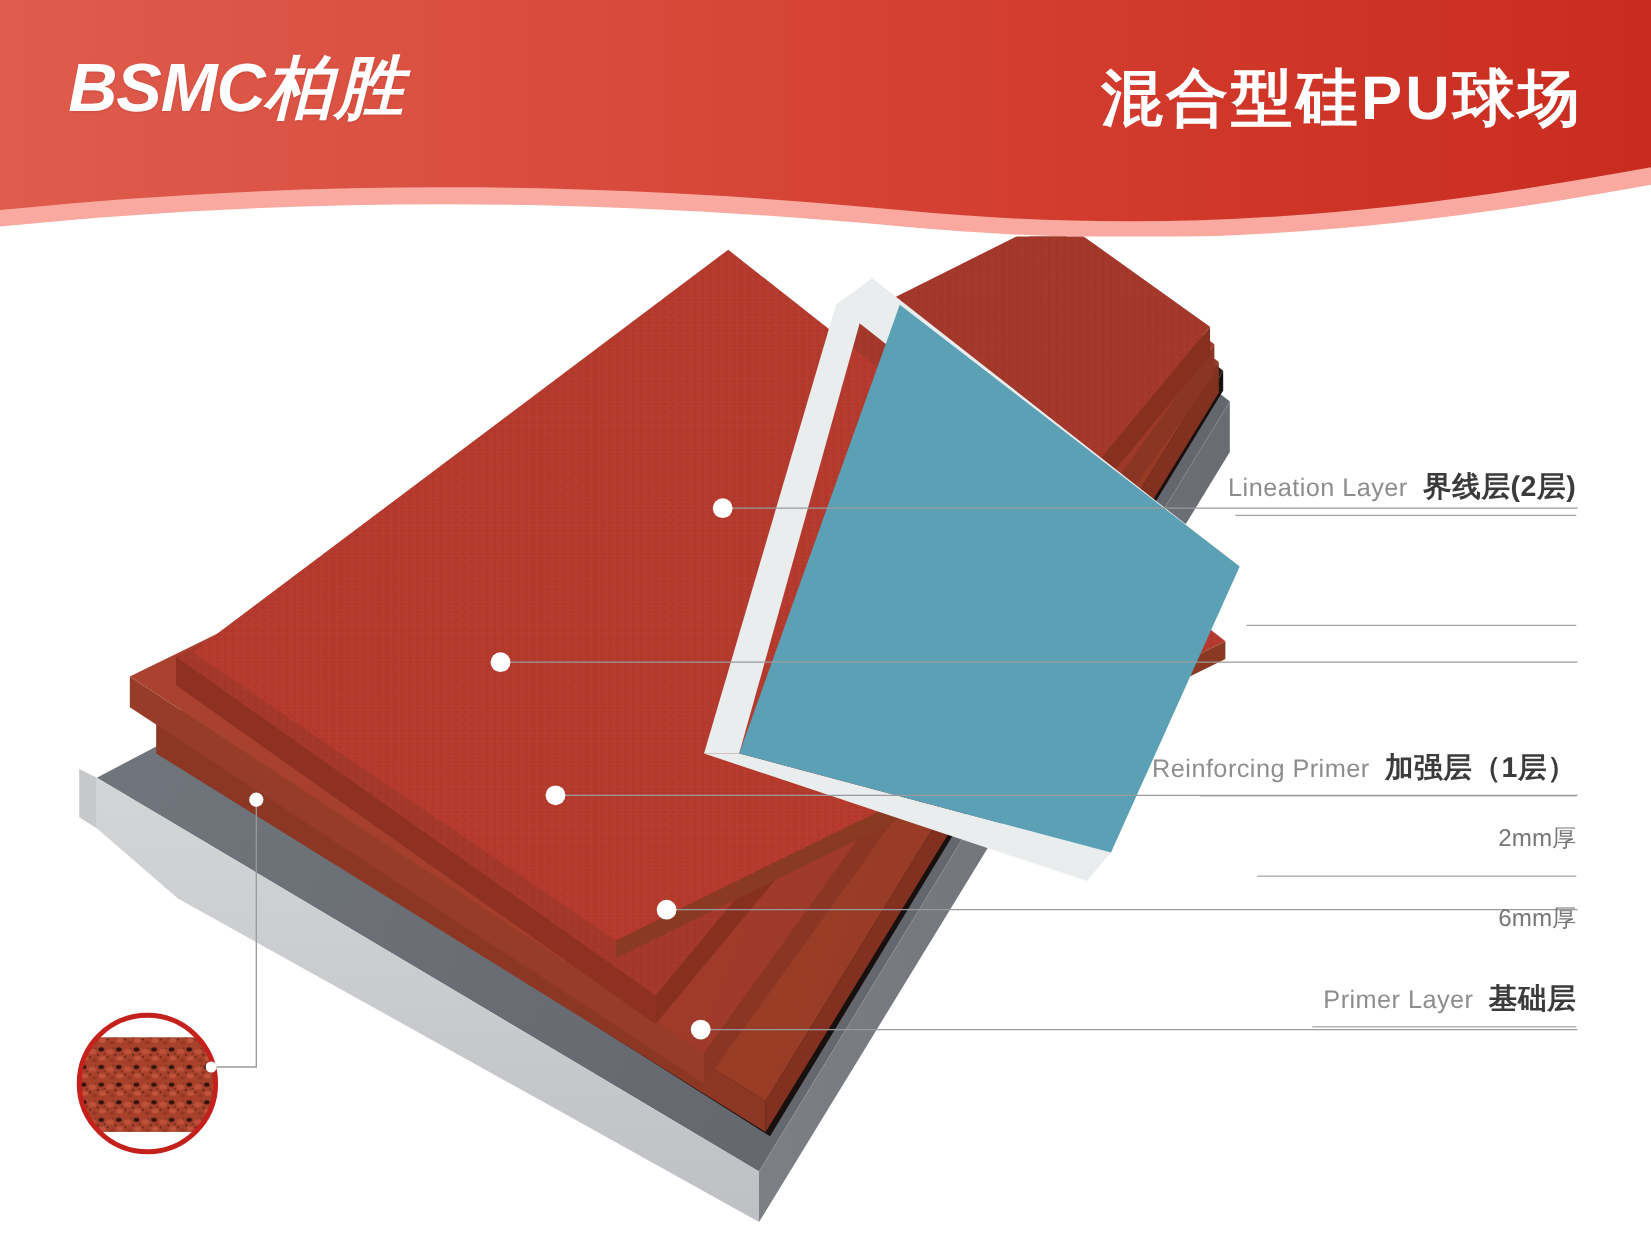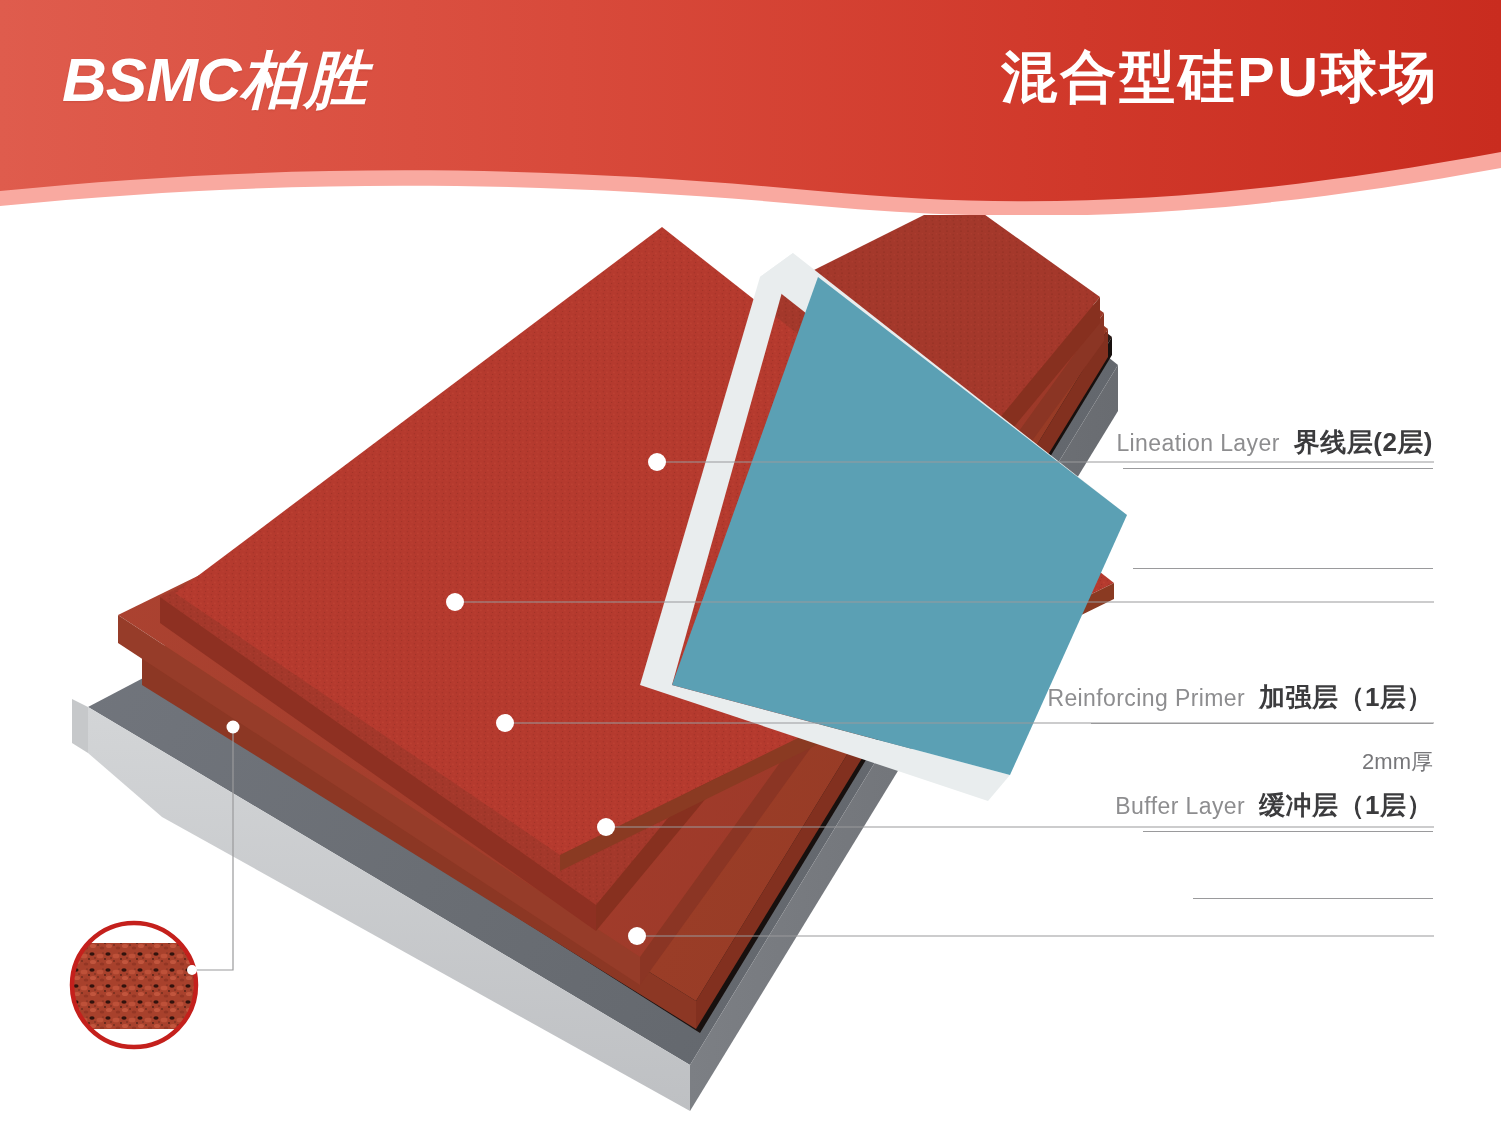--- a/index.html
+++ b/index.html
@@ -17,21 +17,21 @@
   .header svg{display:block;}
   .brand{
     position:absolute;left:62px;top:38px;
     font-size:62px;font-weight:bold;font-style:italic;
     color:#ffffff;letter-spacing:-1px;white-space:nowrap;
     font-family:"Liberation Sans","DejaVu Sans",sans-serif;
     text-shadow:0 1px 2px rgba(120,20,10,.18);
   }
   .brand .cn{font-style:italic;letter-spacing:2px;}
   .headline{
-    position:absolute;right:62px;top:40px;
+    position:absolute;right:62px;top:52px;
     font-size:56px;font-weight:bold;color:#ffffff;
     letter-spacing:3px;white-space:nowrap;
     font-family:"Liberation Sans","DejaVu Sans",sans-serif;
   }
 
   
   .diagram{position:absolute;left:0;top:215px;width:1501px;height:910px;}
   .diagram svg{display:block;}
 
   
@@ -245,25 +245,26 @@
     <div class="lbl" id="lbl-reinforcing">
       <div class="row">
         <span class="en">Reinforcing Primer</span>
         <span class="cn">加强层（1层）</span>
       </div>
       <div class="rule"></div>
       <div class="thick">2mm厚</div>
     </div>
 
     <div class="lbl" id="lbl-buffer">
+      <div class="rule"></div>
+      <div class="thick">6mm厚</div>
+    </div>
+
+    <div class="lbl" id="lbl-primer">
       <div class="row">
-        <span class="en">Buffer Layer</span>
-        <span class="cn">缓冲层（1层）</span>
+        <span class="en">Primer Layer</span>
+        <span class="cn">基础层</span>
       </div>
-      <div class="rule"></div>
-    </div>
-
-    <div class="lbl" id="lbl-primer">
       <div class="rule"></div>
     </div>
 
   </div>
 </div>
 
 </body></html>

